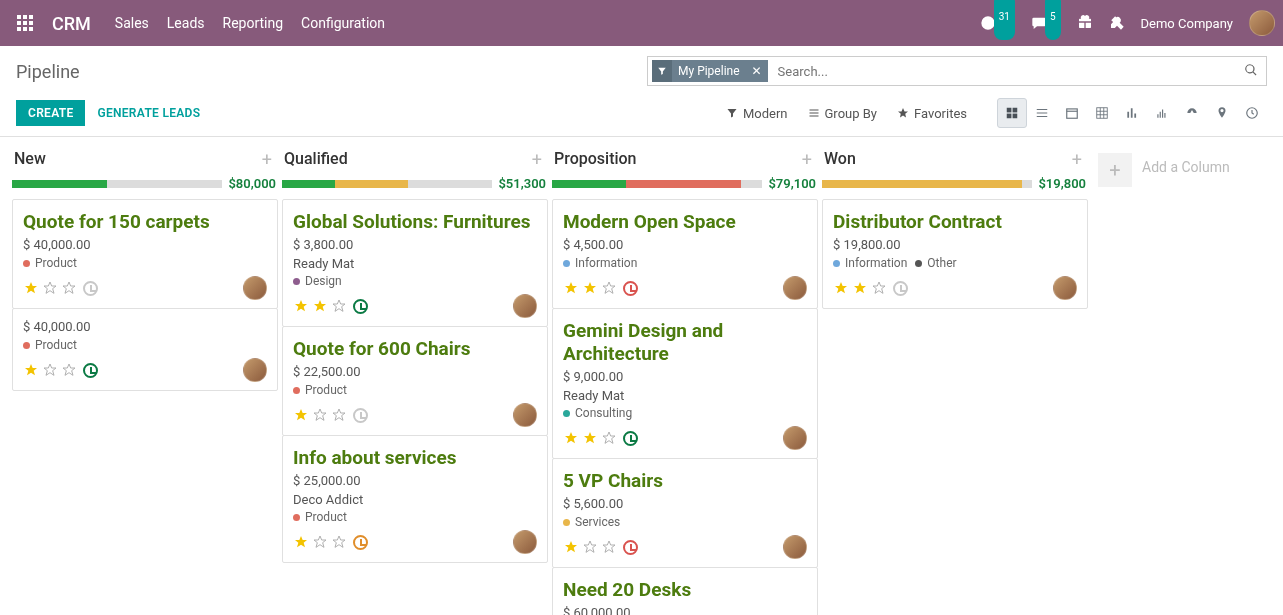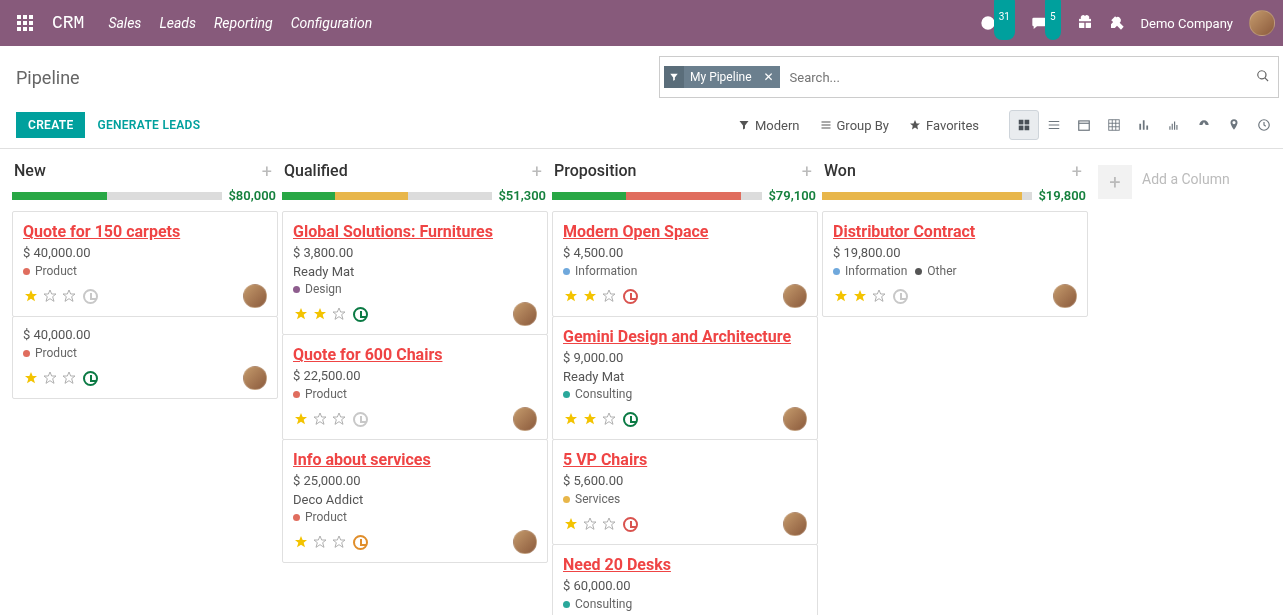--- a/index.html
+++ b/index.html
@@ -3,35 +3,35 @@
 <meta charset="utf-8">
 <style>
 * { margin: 0; padding: 0; box-sizing: border-box; font-family: -apple-system, "Segoe UI", Roboto, "Helvetica Neue", Arial, sans-serif; }
 body { background: #fff; color: #333; width: 1283px; height: 615px; overflow: hidden; }
 
 
 .navbar { background: #875a7b; height: 46px; display: flex; align-items: center; color: #fff; padding: 0 8px; }
 .apps-icon { width: 34px; height: 34px; display: flex; align-items: center; justify-content: center; }
 .grid9 { display: grid; grid-template-columns: repeat(3,4px); grid-template-rows: repeat(3,4px); gap: 2px; }
 .grid9 span { background: #fff; }
-.brand { font-size: 18px; font-weight: 500; margin: 0 24px 0 10px; font-family: Liberation Mono, monospace; }
+.brand { font-size: 18px; font-weight: 500; margin: 0 24px 0 10px; }
 .nav-links { display: flex; gap: 18px; font-size: 14px; }
-.nav-links div { cursor: pointer; font-style: italic; }
+.nav-links div { cursor: pointer; }
 .nav-right { margin-left: auto; display: flex; align-items: center; gap: 16px; font-size: 13px; }
 .badge-wrap { position: relative; display: flex; align-items: center; }
 .badge { background: #00a09d; color: #fff; border-radius: 8px; padding: 16px 5px; font-size: 10px; line-height: 14px; margin-left: -2px; position: relative; top: -6px; }
 .avatar { width: 26px; height: 26px; border-radius: 50%; background: linear-gradient(135deg,#c49a6c,#8b5a3c); border:1px solid #fff3; }
 .avatar.sm { width: 24px; height: 24px; }
 .nav-icon { width:16px; height:16px; fill:#fff; }
 
 
-.control-panel { padding: 10px 4px 8px 16px; border-bottom: 1px solid #e0e0e0; }
+.control-panel { padding: 10px 16px 8px 16px; border-bottom: 1px solid #e0e0e0; }
 .cp-row1 { display: flex; align-items: center; }
 .breadcrumb { font-size: 18px; color: #666; }
-.search-wrap { margin-left: auto; display: flex; align-items: center; border: 1px solid #ccc; height: 42px; min-width: 620px; position: relative; }
+.search-wrap { margin-left: auto; display: flex; align-items: center; border: 1px solid #ccc; height: 30px; min-width: 620px; position: relative; }
 .facet { background: #6b7f8e; color: #fff; font-size: 12px; display: flex; align-items: center; height: 22px; margin: 3px 4px; }
 .facet-icon { background: #5a6d7a; width: 20px; height: 100%; display:flex; align-items:center; justify-content:center; }
 .facet-label { padding: 0 6px; }
 .facet-x { padding: 0 6px; color:#fff; cursor:pointer; }
 .search-wrap input { border: none; outline: none; flex: 1; font-size: 13px; padding: 4px 6px; }
 .search-glass { position: absolute; right: 8px; color: #666; }
 
 .cp-row2 { display: flex; align-items: center; margin-top: 12px; }
 .btn-create { background: #00a09d; color: #fff; border: none; padding: 6px 12px; font-size: 12px; font-weight: 600; letter-spacing: .3px; cursor: pointer; }
 .btn-gen { background: none; border: none; color: #00a09d; font-size: 12px; font-weight: 600; letter-spacing: .3px; margin-left: 12px; cursor: pointer; }
@@ -48,21 +48,21 @@
 .kcol-header { display: flex; align-items: flex-start; padding: 4px 6px 6px 2px; }
 .kcol-title { font-size: 16px; font-weight: 500; color: #333; }
 .kcol-plus { margin-left: auto; color: #bbb; font-size: 18px; cursor:pointer; }
 .kcol-bar-row { display:flex; align-items:center; gap:6px; padding: 0 2px 8px 0; }
 .kcol-bar { flex:1; height:8px; display:flex; background:#dcdcdc; }
 .kcol-bar span { display:block; height:100%; }
 .kcol-total { font-size:13px; font-weight:600; color:#15803d; white-space:nowrap; }
 
 .kcard { background:#fff; border:1px solid #e0e0e0; border-radius:2px; padding:10px 10px 8px 10px; margin-bottom: 0; position:relative; }
 .kcard + .kcard { border-top: 1px solid #e0e0e0; margin-top:-1px; }
-.kc-title { font-size: 16px; font-weight: 700; color:#ef4444; margin-bottom: 4px; text-decoration: underline; }
+.kc-title { font-size: 19px; font-weight: 700; color:#4d7c0f; margin-bottom: 4px; }
 .kc-amount { font-size: 13px; color:#555; margin-bottom: 4px; }
 .kc-partner { font-size: 13px; color:#555; margin-bottom: 3px; }
 .kc-tags { display:flex; gap:8px; flex-wrap:wrap; margin-bottom: 6px; }
 .kc-tag { font-size: 12px; color:#666; display:flex; align-items:center; gap:5px; }
 .kc-tag-dot { width:7px; height:7px; border-radius:50%; display:inline-block; }
 .kc-footer { display:flex; align-items:center; }
 .stars { display:flex; gap:3px; }
 .star { width:16px; height:16px; }
 .star.filled path { fill:#f3c300; }
 .star.empty path { fill:none; stroke:#aaa; stroke-width:1.4; }

